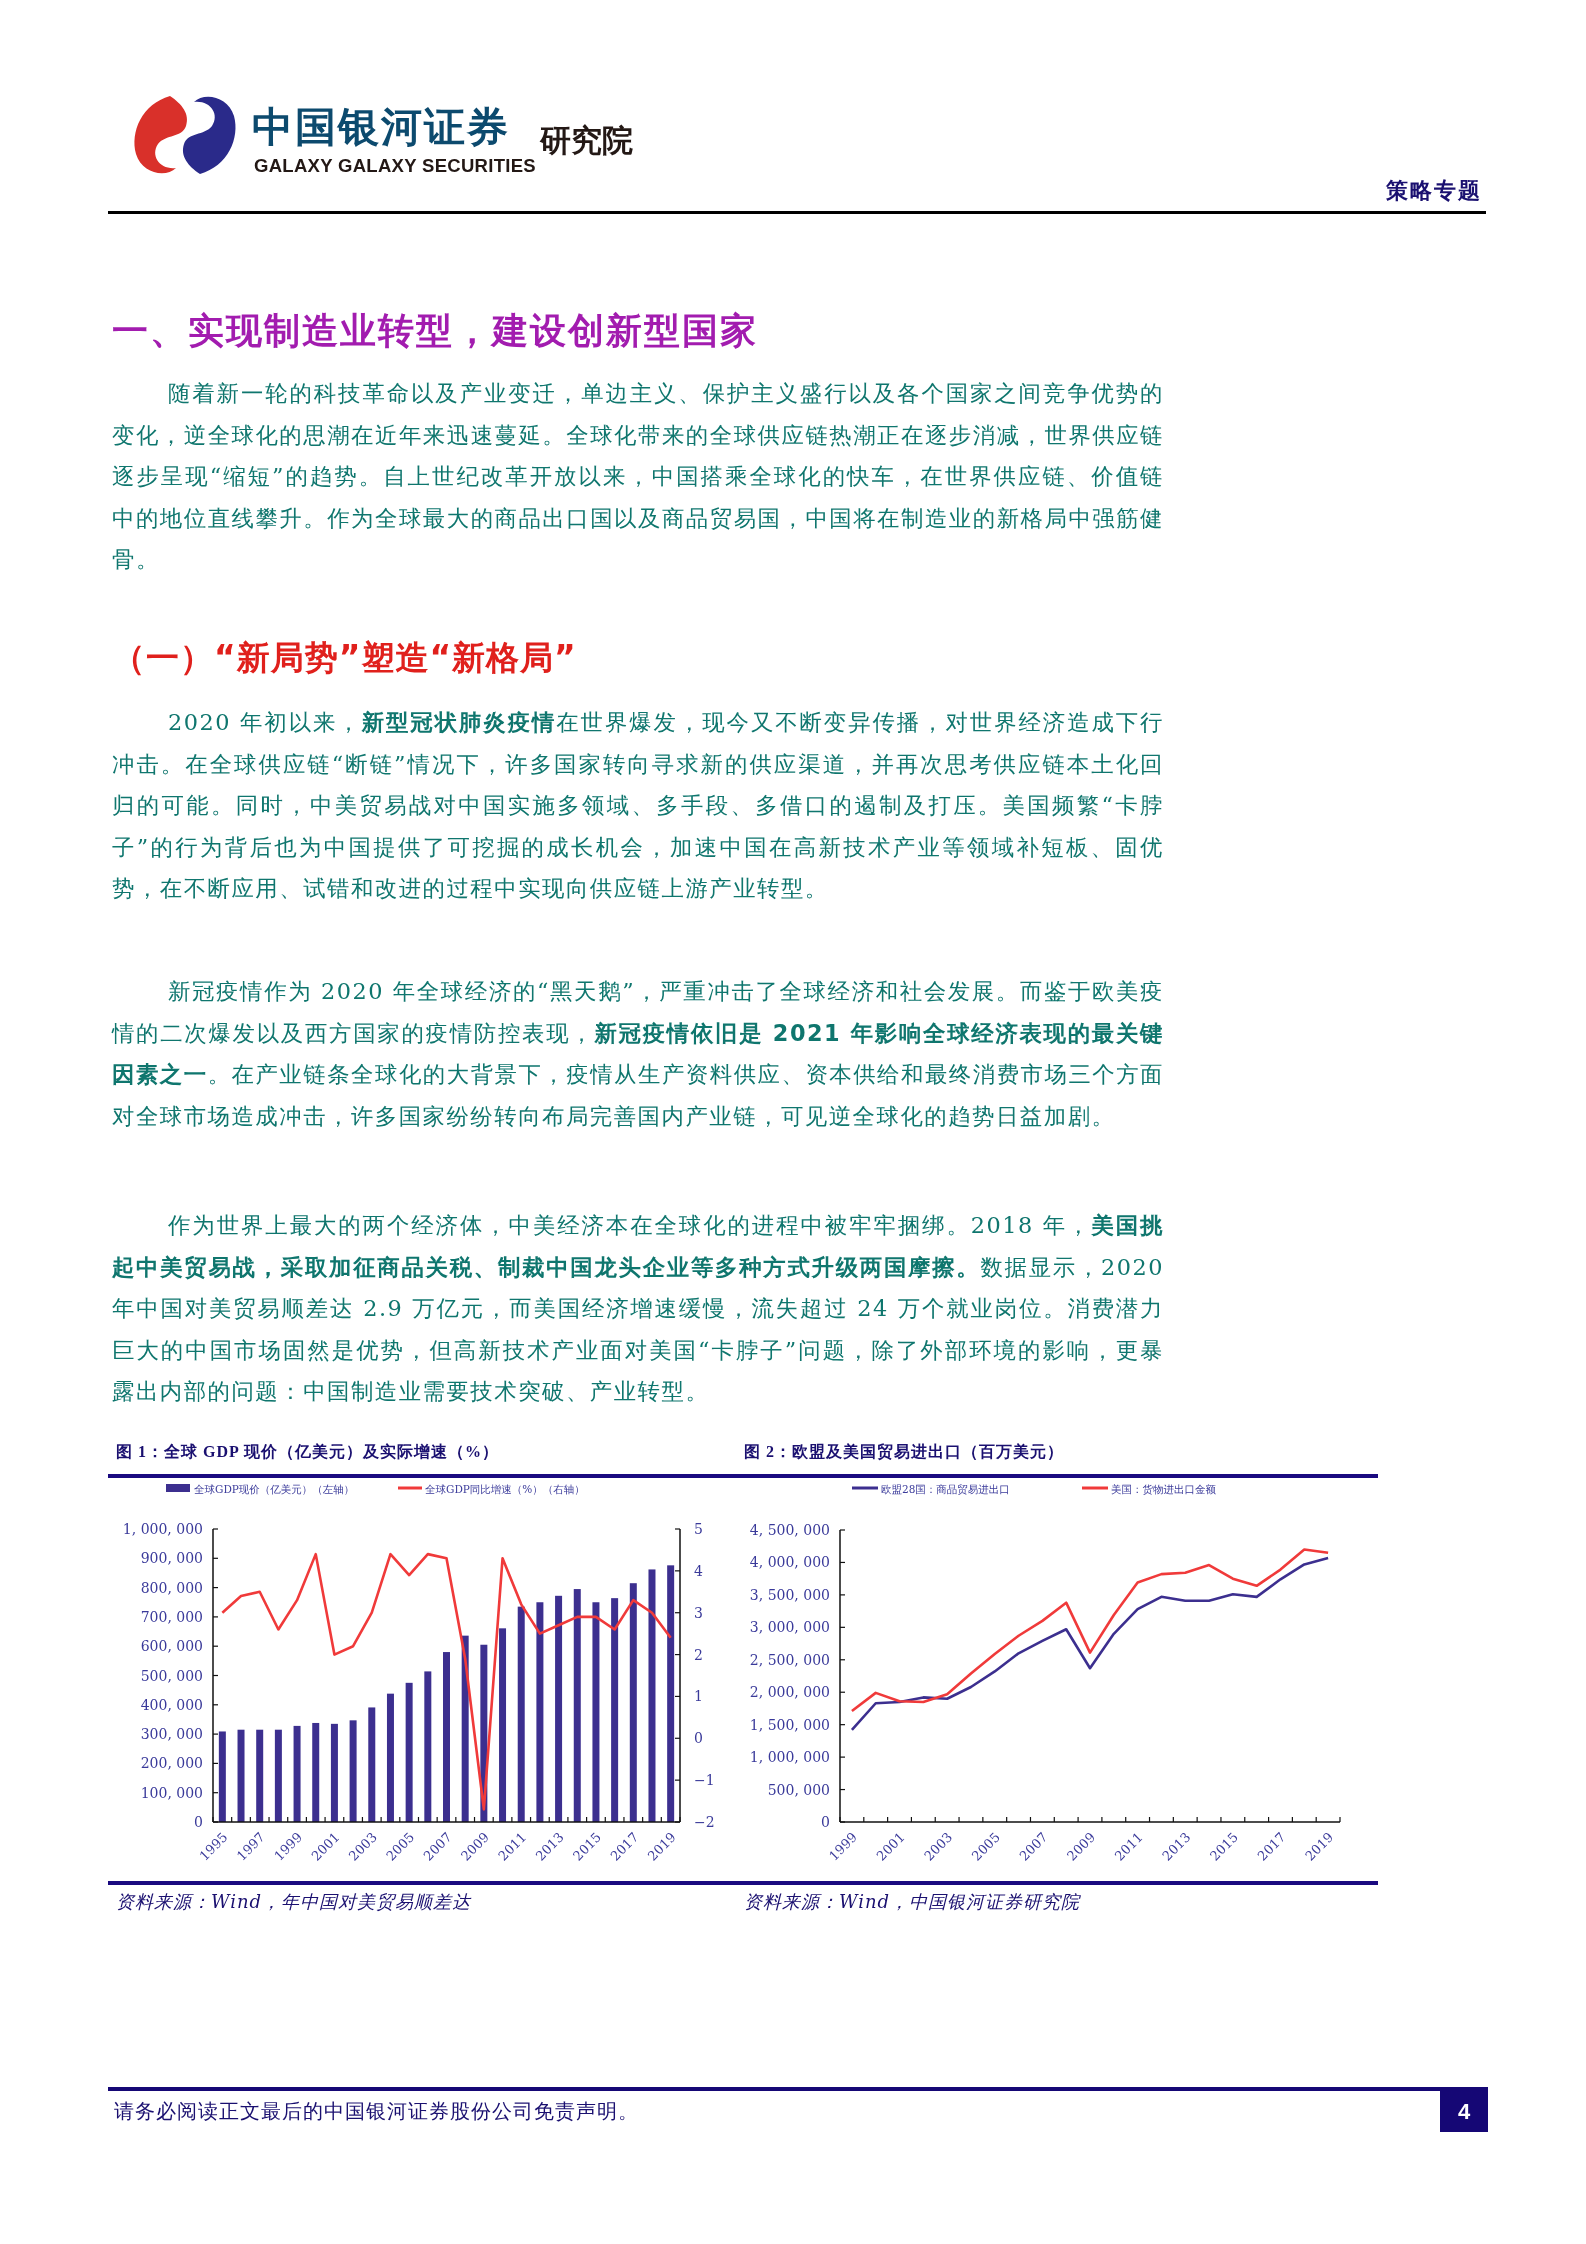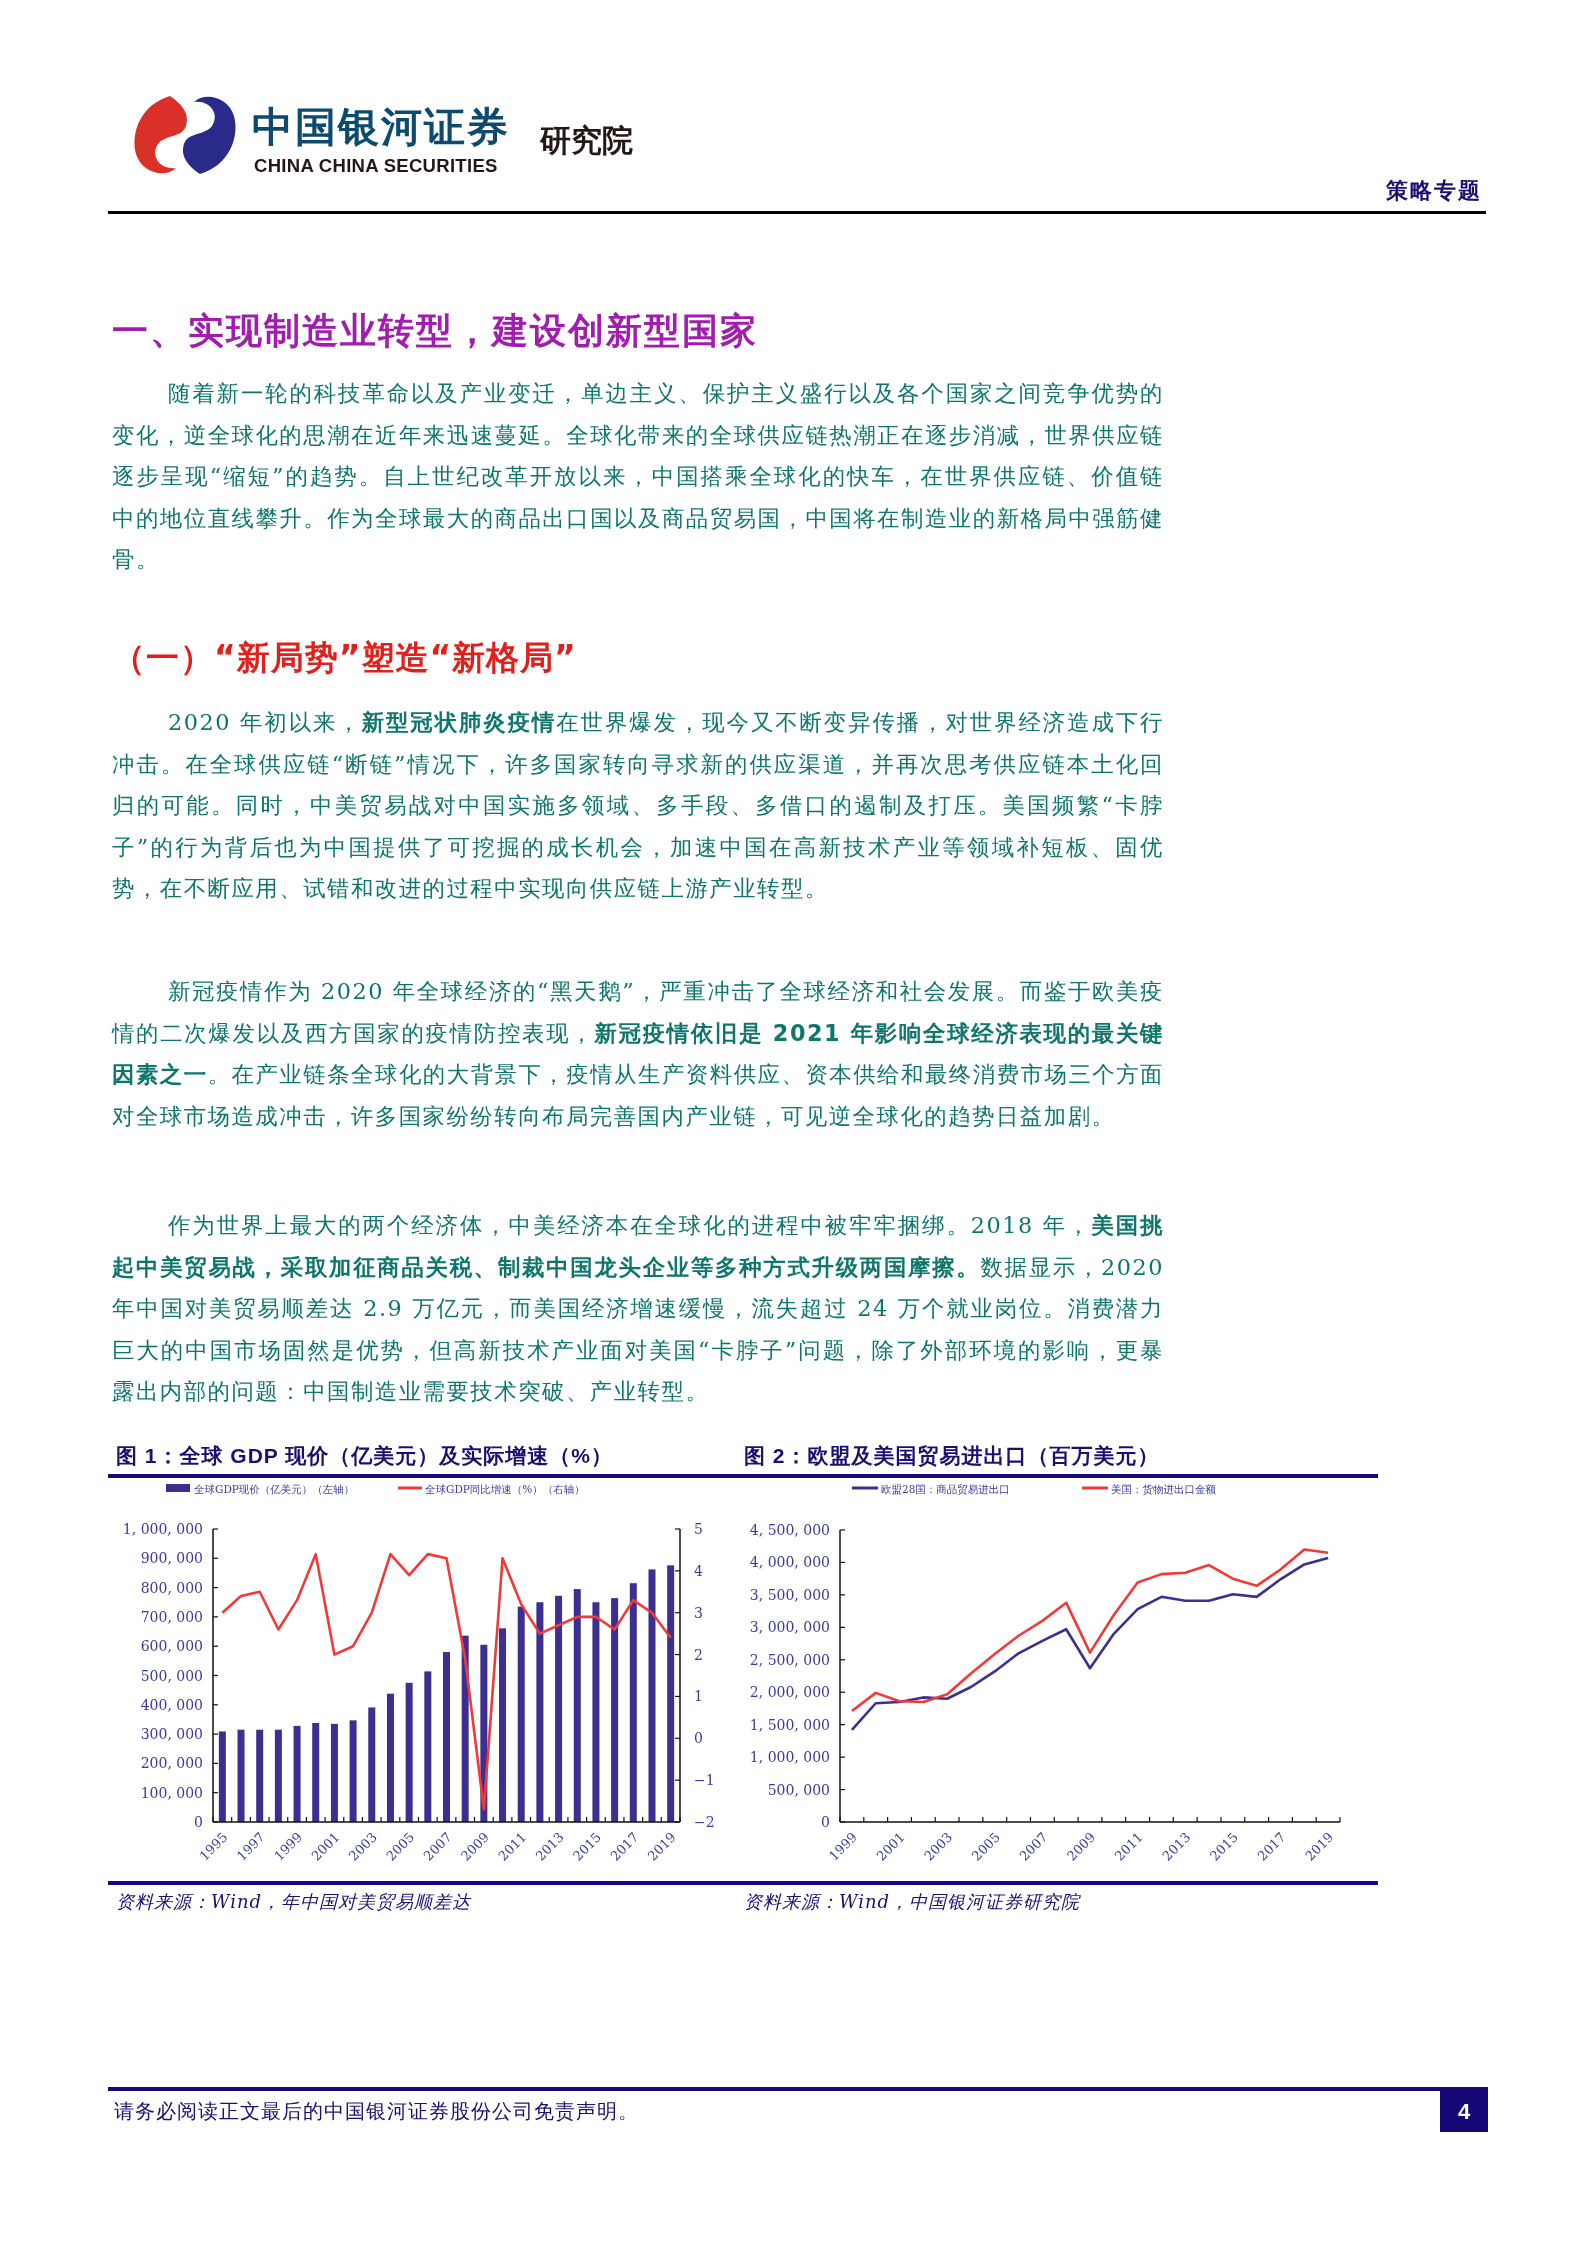--- a/index.html
+++ b/index.html
@@ -26,21 +26,21 @@
         font-size: 33px; color: #e0201c; letter-spacing: 1px; }
   .para { left: 112px; width: 1052px; font-size: 22.4px; line-height: 41.5px; color: #0f766e;
           text-indent: 56px; text-align: justify; letter-spacing: 1.5px; }
   .para b { font-family: "DejaVu Sans", sans-serif; font-weight: bold; }
   .p1 { top: 373px; }
   .p2 { top: 702px; }
   .p3 { top: 971px; }
   .p4 { top: 1205px; }
 
   
-  .fig-title { top: 1442px; font-family: Liberation Sans, sans-serif; font-weight: bold; font-size: 21px;
+  .fig-title { top: 1442px; font-family: Liberation Serif, serif; font-weight: bold; font-size: 16px;
                color: #1a1070; letter-spacing: 1px; }
   .fig1-title { left: 116px; }
   .fig2-title { left: 744px; }
   .fig-rule-top { left: 108px; top: 1474px; width: 1270px; height: 4px; background: #1a0a80; }
   .fig-rule-bot { left: 108px; top: 1881px; width: 1270px; height: 4px; background: #1a0a80; }
   .source { top: 1890px; font-style: italic; font-size: 18px; color: #1a1070; letter-spacing: 1px; }
   .src1 { left: 116px; }
   .src2 { left: 744px; }
 
   .chart { position: absolute; }
@@ -57,21 +57,21 @@
 </head>
 <body>
 
 <div class="abs logo">
   <svg width="110" height="90" viewBox="0 0 110 90">
     <path d="M40 6 C 12 14, 0 42, 6 64 C 12 84, 36 88, 46 78 C 30 80, 20 66, 28 54 C 36 44, 52 48, 56 36 C 60 24, 52 14, 40 6 Z" fill="#d9302a"></path>
     <path d="M70 84 C 98 76, 110 48, 104 26 C 98 6, 74 2, 64 12 C 80 10, 90 24, 82 36 C 74 46, 58 42, 54 54 C 50 66, 58 76, 70 84 Z" fill="#2a2a8a"></path>
   </svg>
 </div>
 <div class="abs brand-cn">中国银河证券</div>
-<div class="abs brand-en">CHINA CHINA SECURITIES</div>
+<div class="abs brand-en">GALAXY GALAXY SECURITIES</div>
 <div class="abs brand-inst">研究院</div>
 <div class="abs doc-type">策略专题</div>
 <div class="abs header-rule"></div>
 
 <div class="abs h1">一、实现制造业转型，建设创新型国家</div>
 <div class="abs para p1">随着新一轮的科技革命以及产业变迁，单边主义、保护主义盛行以及各个国家之间竞争优势的变化，逆全球化的思潮在近年来迅速蔓延。全球化带来的全球供应链热潮正在逐步消减，世界供应链逐步呈现“缩短”的趋势。自上世纪改革开放以来，中国搭乘全球化的快车，在世界供应链、价值链中的地位直线攀升。作为全球最大的商品出口国以及商品贸易国，中国将在制造业的新格局中强筋健骨。</div>
 
 <div class="abs h2">（一）“新局势”塑造“新格局”</div>
 
 <div class="abs para p2"><span>2020 年初以来，</span><b>新型冠状肺炎疫情</b><span>在世界爆发，现今又不断变异传播，对世界经济造成下行冲击。在全球供应链“断链”情况下，许多国家转向寻求新的供应渠道，并再次思考供应链本土化回归的可能。同时，中美贸易战对中国实施多领域、多手段、多借口的遏制及打压。美国频繁“卡脖子”的行为背后也为中国提供了可挖掘的成长机会，加速中国在高新技术产业等领域补短板、固优势，在不断应用、试错和改进的过程中实现向供应链上游产业转型。</span></div>

